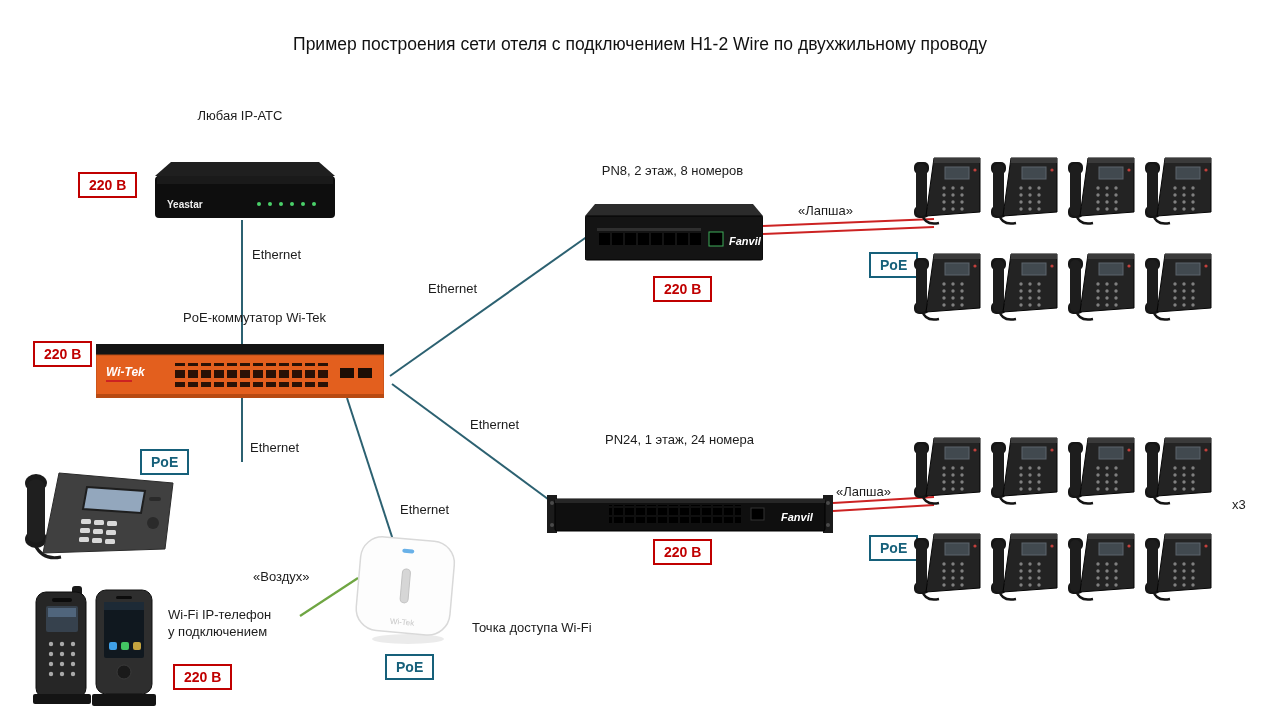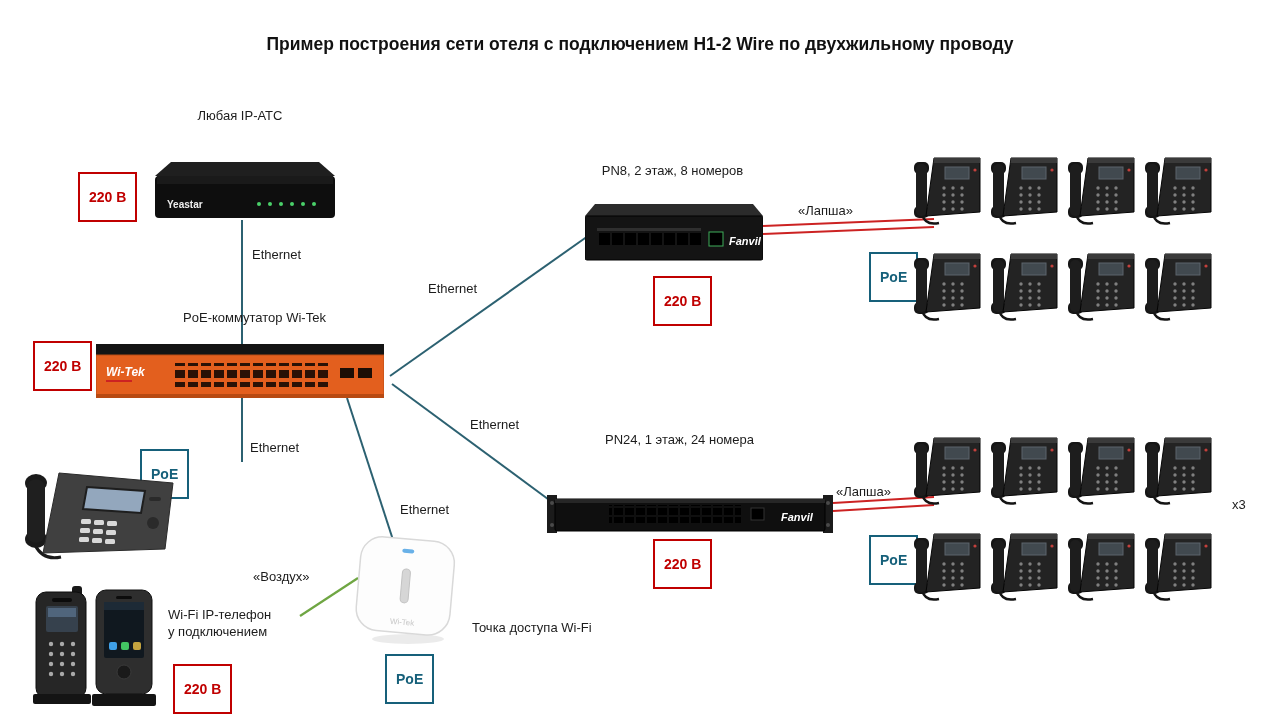--- a/index.html
+++ b/index.html
@@ -1,25 +1,25 @@
 <!DOCTYPE html>
 <html><head>
 <meta charset="utf-8">
 <style>
   body{margin:0;background:#fff}
   .canvas{position:relative;width:1280px;height:720px;background:#ffffff;
           font-family:"Liberation Sans",sans-serif;overflow:hidden}
   .abs{position:absolute}
   .title{position:absolute;left:0;right:0;top:34px;text-align:center;
-         font-size:17.5px;font-weight:bold;color:#111}
+         font-size:17.5px;font-weight:normal;color:#111}
   .lbl{position:absolute;font-size:13px;color:#1c1c1c;white-space:nowrap;line-height:1.3}
   .lbl.center{text-align:center}
   .two-line span{display:block}
   .badge{position:absolute;font-size:14px;font-weight:bold;background:#fff;
-         padding:15px 9px;border:2px solid;white-space:nowrap}
+         padding:3px 9px;border:2px solid;white-space:nowrap}
   .badge.b220{color:#c00000;border-color:#c00000}
   .badge.poe{color:#16607a;border-color:#16607a}
   .phone-grid{position:absolute;display:grid;grid-template-columns:repeat(4,70px);
               grid-auto-rows:84px;column-gap:7px;row-gap:12px}
   svg{display:block}
 </style>
 </head>
 <body>
 
 <div class="canvas">

